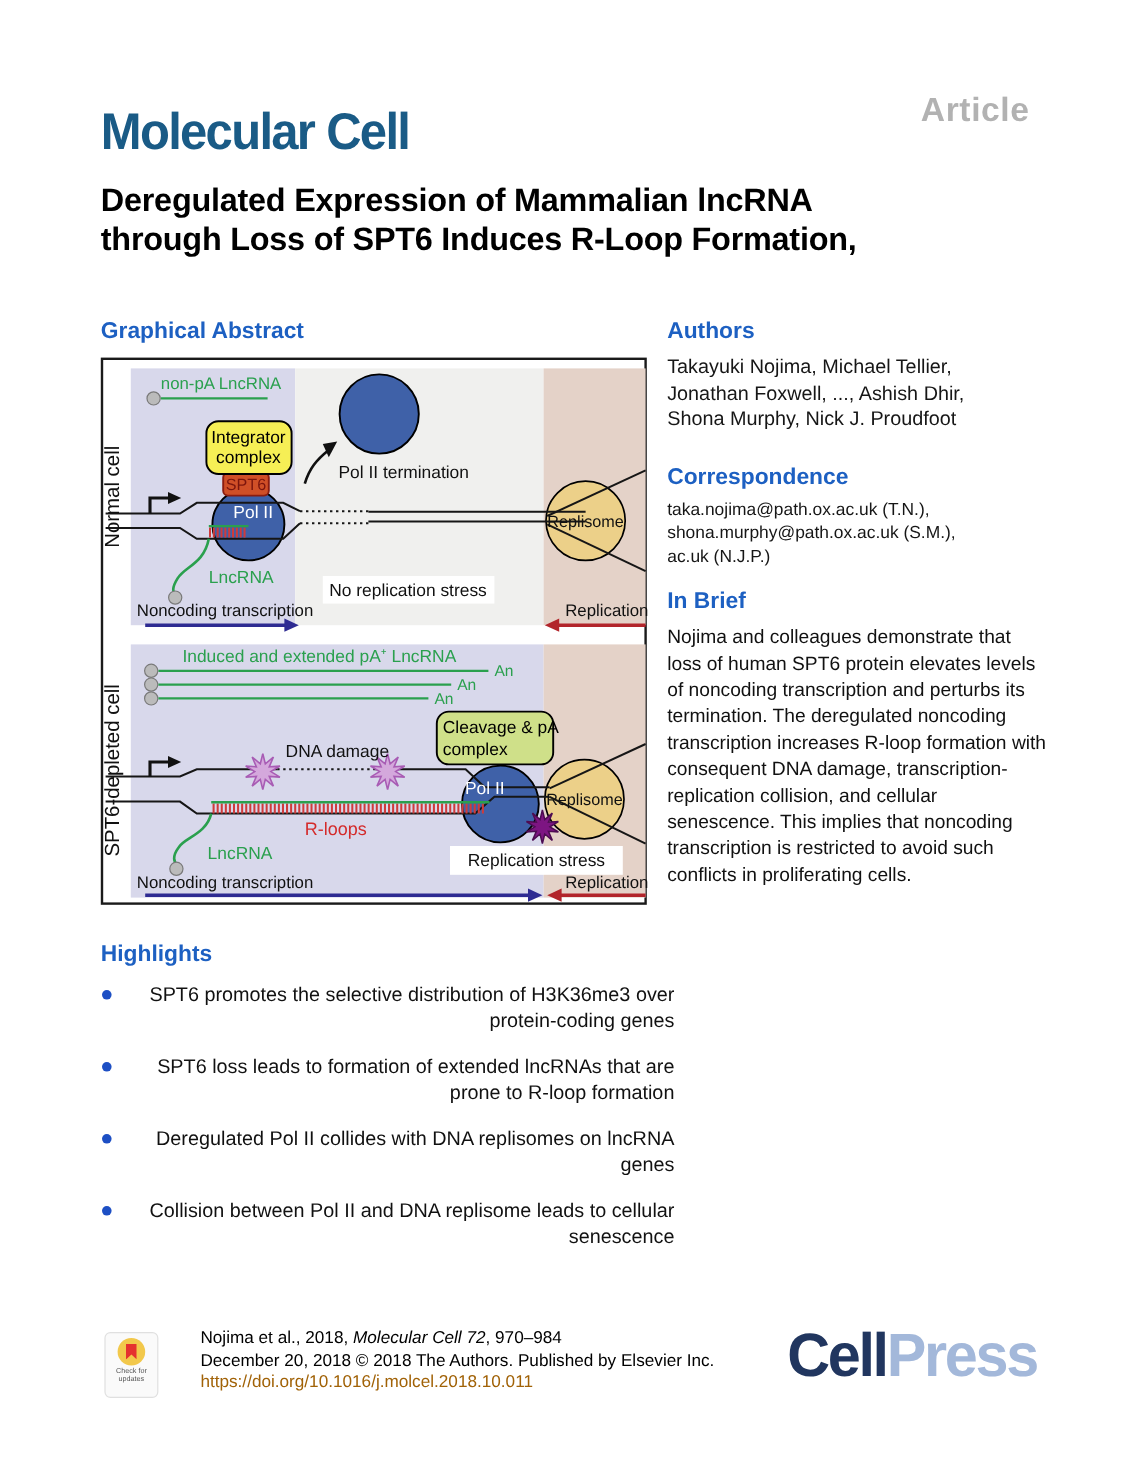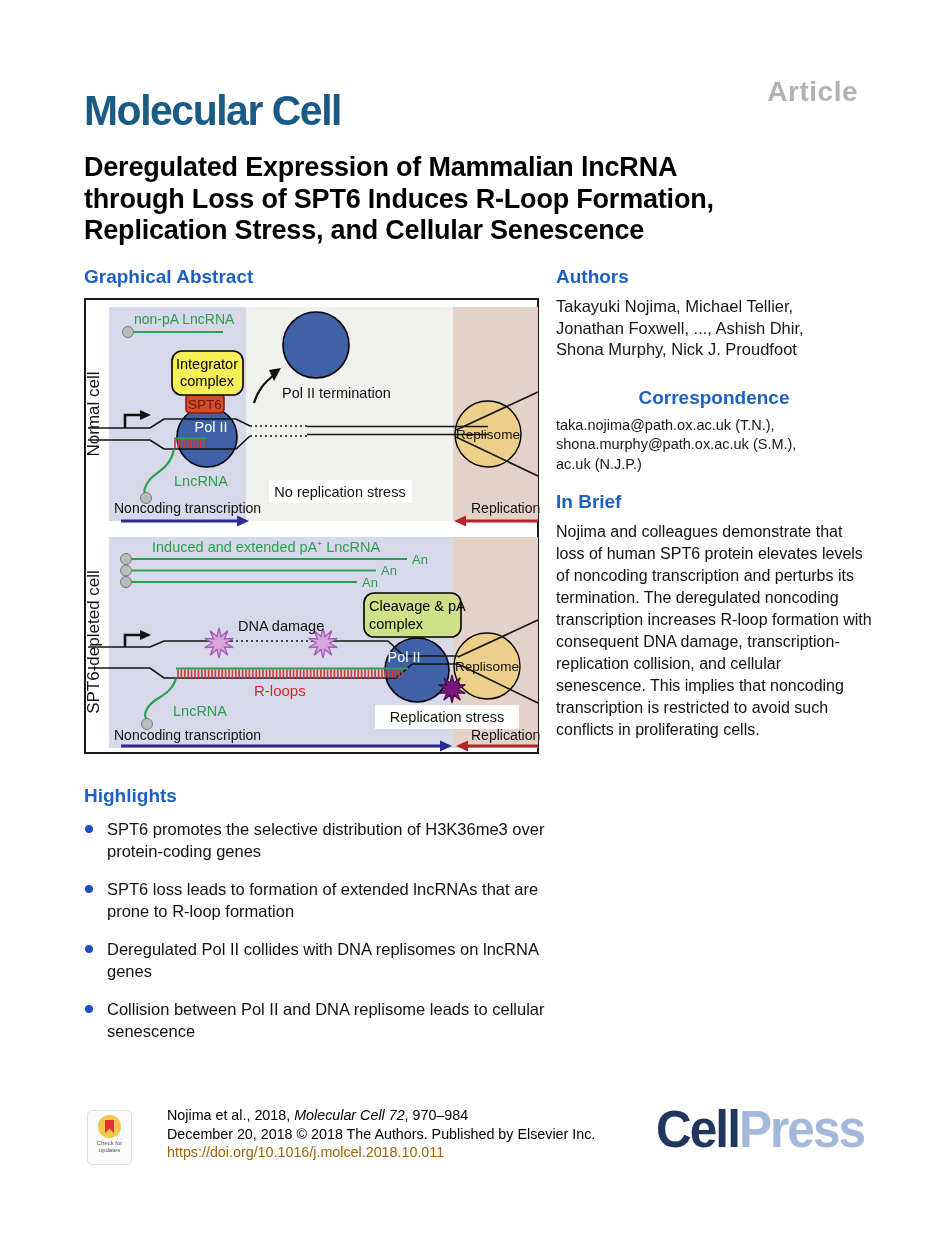--- a/index.html
+++ b/index.html
@@ -15,30 +15,30 @@
                  line-height:31.5px; font-weight:bold; color:#000; letter-spacing:-0.2px; }
 
   .sec-heading { font-size:19px; font-weight:bold; color:#1d60c2; }
 
   .left-col { position:absolute; left:84px; top:266px; width:462px; }
   .figure-box { margin-top:10px; width:455px; height:456px; border:2px solid #1a1a1a; background:#fff; }
 
   .right-col { position:absolute; left:556px; top:266px; width:316px; color:#161616; }
   .authors-line { font-size:16.5px; line-height:21.5px; }
   .authors-block { margin-top:8px; }
-  .corr-heading { margin-top:26px;text-align:center; }
+  .corr-heading { margin-top:26px; }
   .corr-block { margin-top:7px; }
   .corr-line { font-size:14.5px; line-height:19.5px; }
   .inbrief-heading { margin-top:17px; }
   .inbrief-text { margin-top:8px; font-size:16px; line-height:22px; color:#111; }
 
   .highlights { position:absolute; left:84px; top:785px; width:478px; }
   .hl-list { margin-top:11px; list-style:none; }
   .hl-item { position:relative; padding-left:23px; margin-bottom:16px;
-             font-size:16.5px; line-height:22px; color:#111; }
+             font-size:16.5px; line-height:22px; color:#111;text-align:right; }
   .hl-dot { position:absolute; left:1px; top:7px; width:8px; height:8px;
             border-radius:50%; background:#1d4fc4; }
 
   .footer-badge { position:absolute; left:87px; top:1110px; width:45px; height:55px;
                   background:#fafafa; border:1px solid #e0e0e0; border-radius:5px;
                   display:flex; flex-direction:column; align-items:center; padding-top:4px; }
   .badge-circle { width:23px; height:23px; border-radius:50%; background:#f2c84b;
                   display:flex; align-items:center; justify-content:center; }
   .badge-bookmark { width:9px; height:13px; background:#e5312f;
                     clip-path:polygon(0 0,100% 0,100% 100%,50% 68%,0 100%); }
@@ -57,21 +57,20 @@
 <body>
 
 <div class="page">
 
   <div class="article-type">Article</div>
   <div class="journal-logo">Molecular Cell</div>
 
   <div class="paper-title">
     <div>Deregulated Expression of Mammalian lncRNA</div>
     <div>through Loss of SPT6 Induces R-Loop Formation,</div>
-    <div>Replication Stress, and Cellular Senescence</div>
   </div>
 
   <div class="left-col">
     <div class="sec-heading">Graphical Abstract</div>
 
     <div class="figure-box">
       <svg width="455" height="456" viewBox="0 0 455 456">
         <defs>
           <path id="star10" d="M0 -1 L0.14 -0.43 L0.59 -0.81 L0.36 -0.27 L0.95 -0.31 L0.45 0 L0.95 0.31 L0.36 0.27 L0.59 0.81 L0.14 0.43 L0 1 L-0.14 0.43 L-0.59 0.81 L-0.36 0.27 L-0.95 0.31 L-0.45 0 L-0.95 -0.31 L-0.36 -0.27 L-0.59 -0.81 L-0.14 -0.43 Z"></path>
         </defs>

